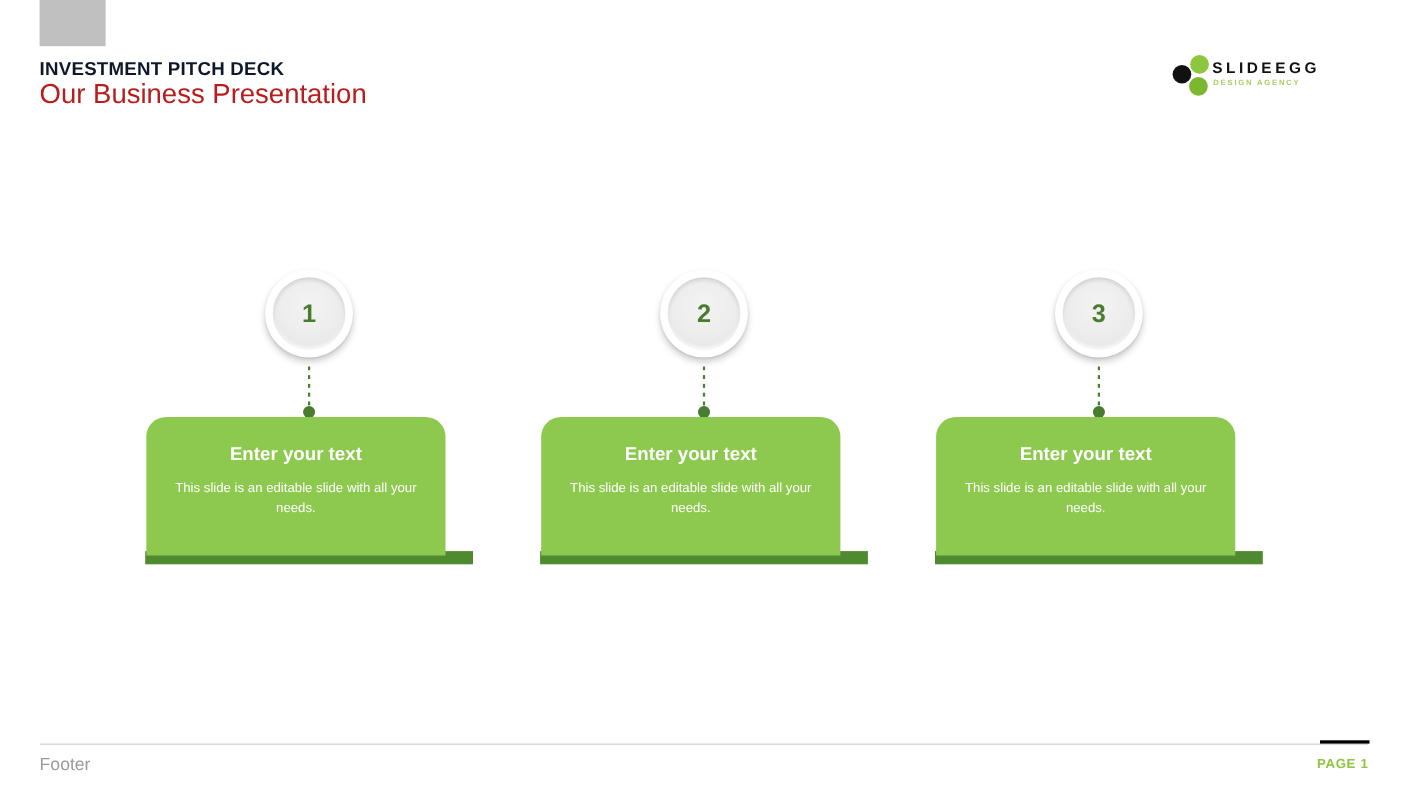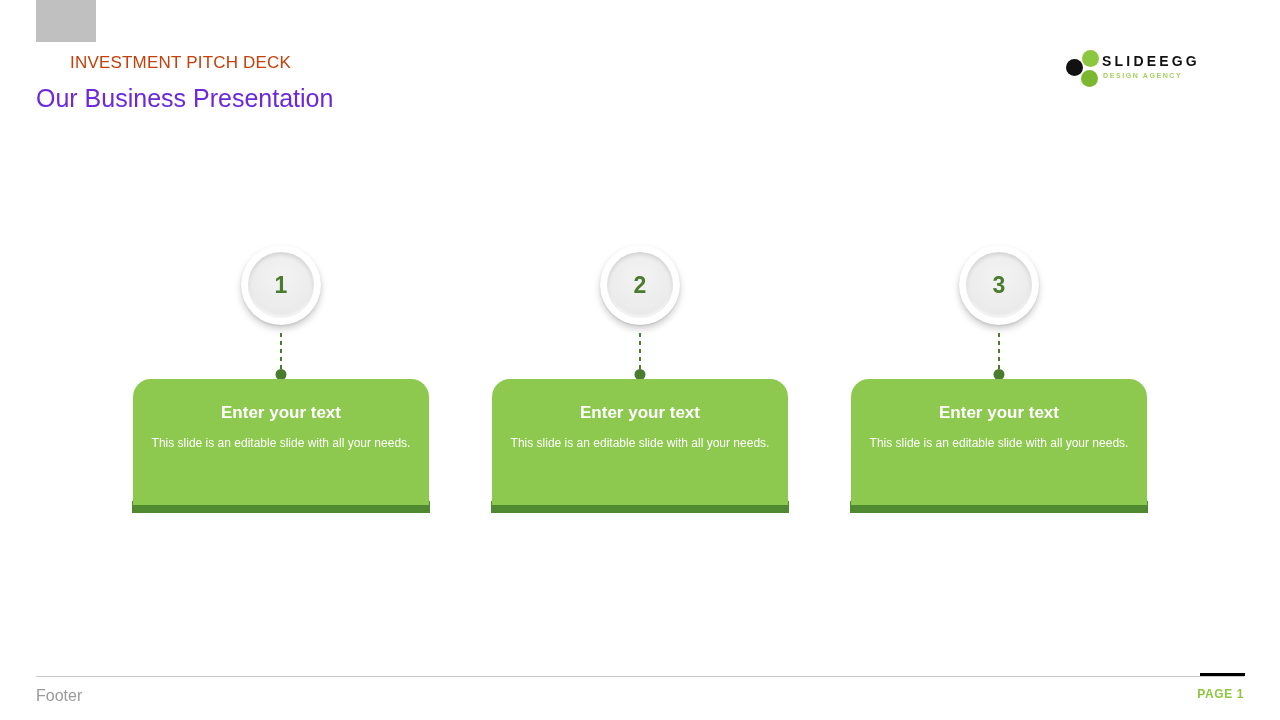--- a/index.html
+++ b/index.html
@@ -31,34 +31,33 @@
     width: 60px;
     height: 42px;
     background: #c0c0c0;
   }
 
   .eyebrow {
     position: absolute;
     left: 36px;
     top: 53px;
     font-size: 17px;
-    font-weight: normal;
+    font-weight: bold;
     letter-spacing: 0.2px;
-    color: #c2410c;
-    white-space: nowrap;
-    margin-left: 34px;
+    color: #0f172a;
+    white-space: nowrap;
   }
 
   .headline {
     position: absolute;
     left: 36px;
-    top: 84px;
+    top: 72px;
     font-size: 25px;
     font-weight: normal;
-    color: #6d28d9;
+    color: #b91c1c;
     white-space: nowrap;
   }
 
   
   .brand {
     position: absolute;
     left: 1066px;
     top: 50px;
     width: 180px;
     height: 40px;
@@ -183,21 +182,21 @@
     height: 11px;
     border-radius: 50%;
     background: #4A7C2F;
   }
 
   
   .card {
     position: absolute;
     left: 0;
     top: 134px;
-    width: 296px;
+    width: 272px;
     height: 126px;
     background: #8DC94E;
     border-radius: 18px 18px 0 0;
     box-sizing: border-box;
     padding: 24px 18px 0 18px;
     text-align: center;
   }
   .card-title {
     font-size: 17px;
     font-weight: bold;

